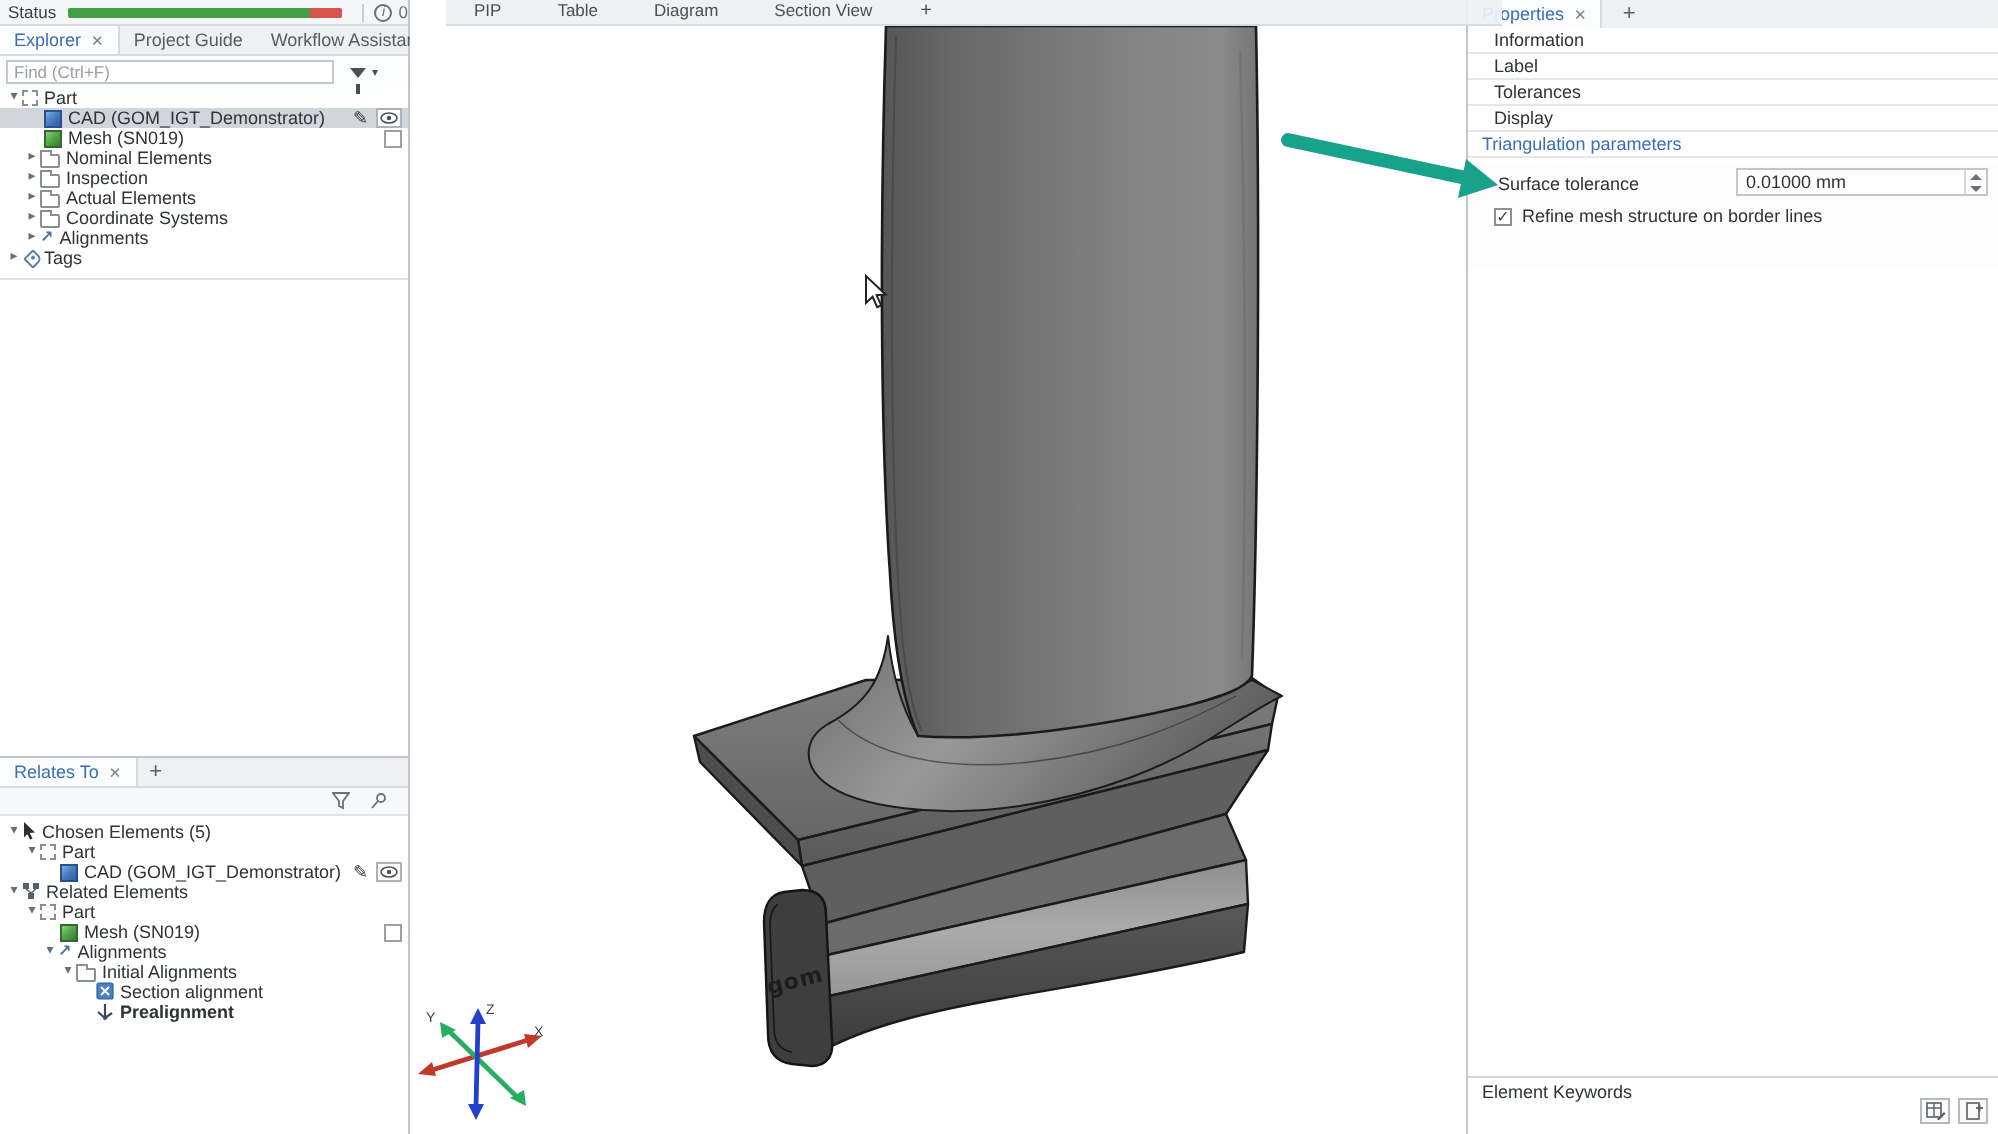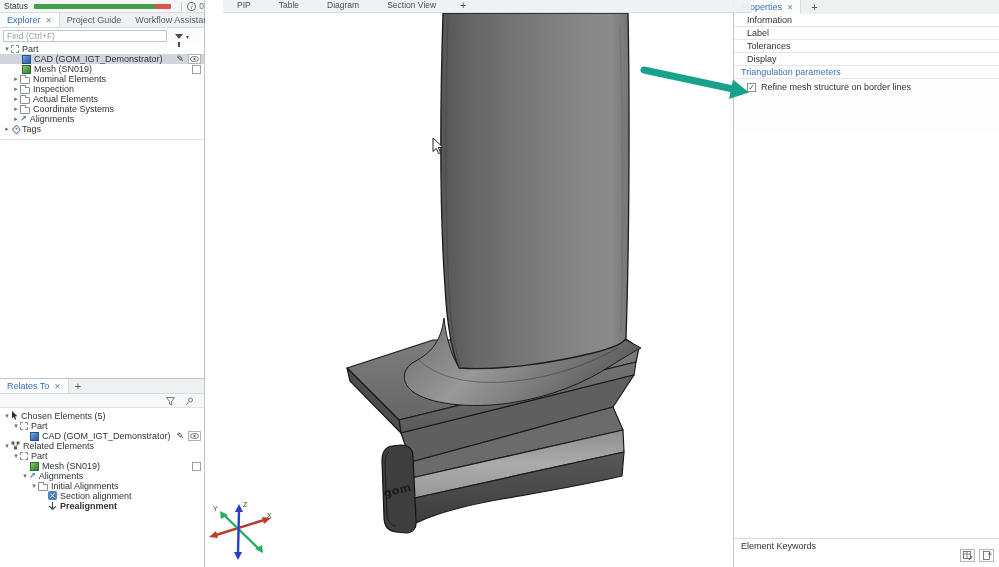--- a/index.html
+++ b/index.html
@@ -381,20 +381,34 @@
         <span>Tolerances</span>
       </div>
     <div class="sec-row">
         <span>Display</span>
       </div>
     <div class="sec-row active" style="padding-left:7px">
         <span>Triangulation parameters</span>
       </div>
 
     <div class="form">
+      <div class="frow" style="margin-top:4px">
+        <span class="flabel">Surface tolerance</span>
+        <span class="spinbox">
+          <input value="0.01000 mm" style="">
+          <span class="spin">
+            <span>
+                <i class="tri-up"></i>
+              </span>
+            <span>
+                <i class="tri-dn"></i>
+              </span>
+          </span>
+        </span>
+      </div>
       <div class="chkrow">
         <span class="chk">✓</span>
         <span class="chklabel">Refine mesh structure on border lines</span>
       </div>
     </div>
   </div>
 
   <div class="ek-header">
     <span>Element Keywords</span>
   </div>

